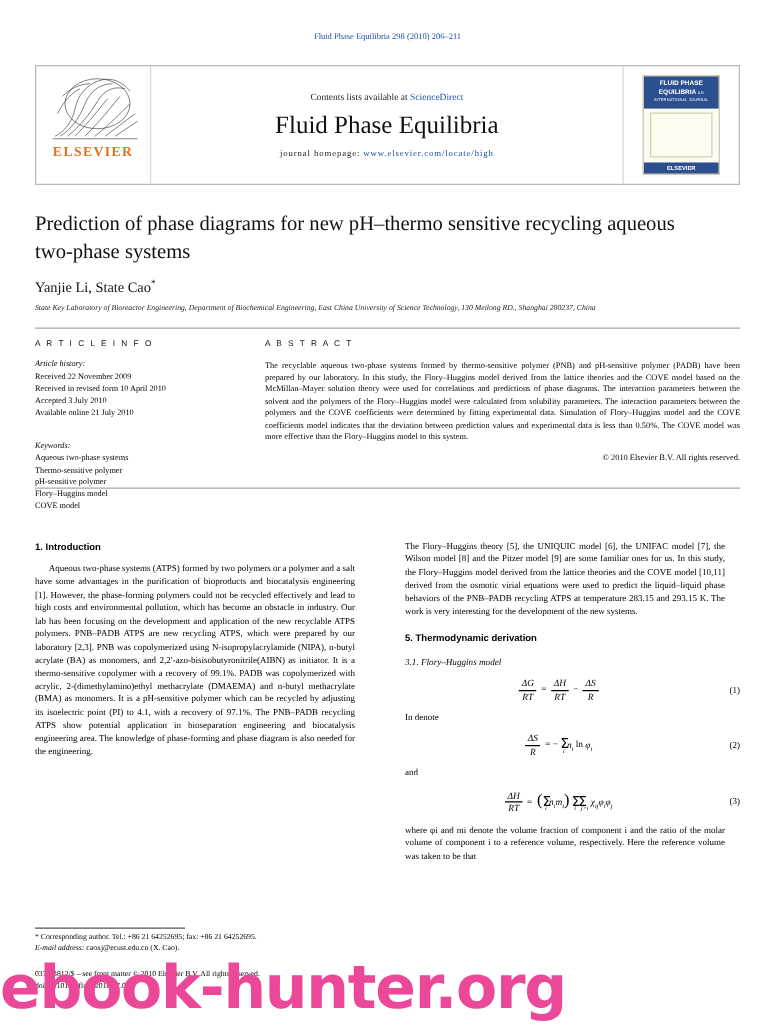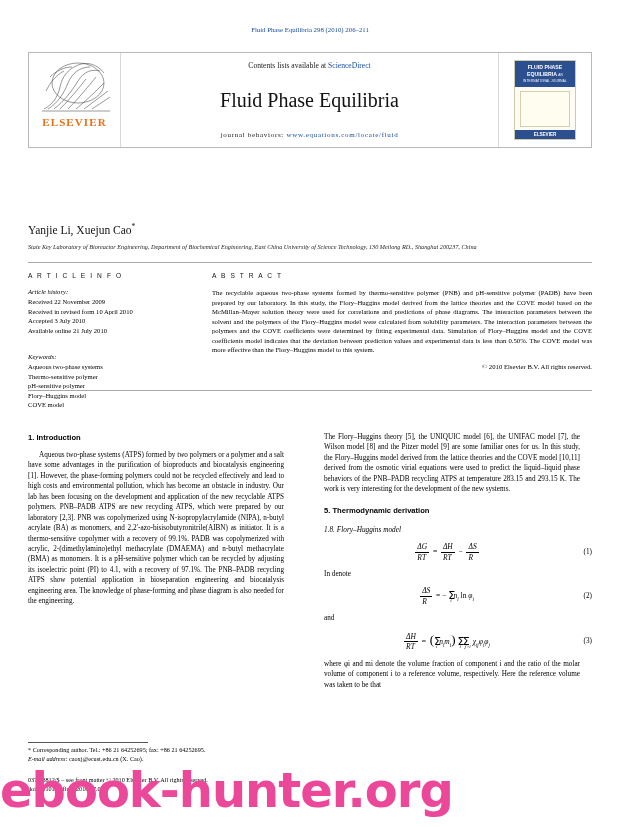--- a/index.html
+++ b/index.html
@@ -70,21 +70,21 @@
     color: #e8721c;
     font-weight: bold;
     margin-top: 3px;
   }
   .masthead-center {
     flex: 1;
     display: flex;
     flex-direction: column;
     align-items: center;
     justify-content: center;
-    gap: 19px;
+    gap: 7px;
   }
   .contents-line {
     font-size: 7.6px;
     color: #222;
   }
   .contents-line .sd {
     color: #1a4fa0;
   }
   .journal-title {
     font-size: 20px;
@@ -284,21 +284,21 @@
     font-family: "Liberation Serif", serif;
   }
   .eq-num {
     width: 22px;
     text-align: right;
     font-size: 7.2px;
   }
   .frac {
     display: inline-block;
     vertical-align: middle;
-    text-align: left;
+    text-align: center;
     font-style: italic;
   }
   .frac .num {
     display: block;
     border-bottom: 1px solid #000;
     padding: 0 2px;
     line-height: 1.25;
   }
   .frac .den {
     display: block;
@@ -390,40 +390,41 @@
       </div>
       <div class="elsevier-word">ELSEVIER</div>
     </div>
     <div class="masthead-center">
       <div class="contents-line">
         <span>Contents lists available at</span>
         <span class="sd">ScienceDirect</span>
       </div>
       <div class="journal-title">Fluid Phase Equilibria</div>
       <div class="homepage-line">
-        <span>journal behaviors:</span>
-        <span class="url">www.equations.com/locate/fluid</span>
+        <span>journal homepage:</span>
+        <span class="url">www.elsevier.com/locate/high</span>
       </div>
     </div>
     <div class="masthead-right">
       <div class="cover">
         <div class="cover-top">
           <span>FLUID PHASE EQUILIBRIA</span>
           <span class="cover-sub">AN INTERNATIONAL JOURNAL</span>
         </div>
         <div class="cover-mid">
           <div class="cover-mid-inner"></div>
         </div>
         <div class="cover-bot">ELSEVIER</div>
       </div>
     </div>
   </div>
 
+  <div class="title">Prediction of phase diagrams for new pH–thermo sensitive recycling aqueous two-phase systems</div>
   <div class="authors">
-    <span>Yanjie Li, Xuejun Cao</span><sup>*</sup>
+    <span>Yanjie Li, State Cao</span><sup>*</sup>
   </div>
   <div class="affiliation">State Key Laboratory of Bioreactor Engineering, Department of Biochemical Engineering, East China University of Science Technology, 130 Meilong RD., Shanghai 200237, China</div>
 
   <div class="rule rule-top"></div>
   <div class="rule rule-bottom"></div>
 
   <div class="colA">
     <div class="sec-head">A R T I C L E   I N F O</div>
     <div class="info-sub">Article history:</div>
     <div class="info-line">Received 22 November 2009</div>
@@ -448,21 +449,21 @@
 
   <div class="body-col body-left">
     <div class="h2">1.  Introduction</div>
     <p class="para">Aqueous two-phase systems (ATPS) formed by two polymers or a polymer and a salt have some advantages in the purification of bioproducts and biocatalysis engineering [1]. However, the phase-forming polymers could not be recycled effectively and lead to high costs and environmental pollution, which has become an obstacle in industry. Our lab has been focusing on the development and application of the new recyclable ATPS polymers. PNB–PADB ATPS are new recycling ATPS, which were prepared by our laboratory [2,3]. PNB was copolymerized using N-isopropylacrylamide (NIPA), n-butyl acrylate (BA) as monomers, and 2,2′-azo-bisisobutyronitrile(AIBN) as initiator. It is a thermo-sensitive copolymer with a recovery of 99.1%. PADB was copolymerized with acrylic, 2-(dimethylamino)ethyl methacrylate (DMAEMA) and n-butyl methacrylate (BMA) as monomers. It is a pH-sensitive polymer which can be recycled by adjusting its isoelectric point (PI) to 4.1, with a recovery of 97.1%. The PNB–PADB recycling ATPS show potential application in bioseparation engineering and biocatalysis engineering area. The knowledge of phase-forming and phase diagram is also needed for the engineering.</p>
   </div>
 
   <div class="body-col body-right">
     <p class="para plain">The Flory–Huggins theory [5], the UNIQUIC model [6], the UNIFAC model [7], the Wilson model [8] and the Pitzer model [9] are some familiar ones for us. In this study, the Flory–Huggins model derived from the lattice theories and the COVE model [10,11] derived from the osmotic virial equations were used to predict the liquid–liquid phase behaviors of the PNB–PADB recycling ATPS at temperature 283.15 and 293.15 K. The work is very interesting for the development of the new systems.</p>
 
     <div class="h2" style="margin-top:10px;">5.  Thermodynamic derivation</div>
-    <div class="h3">1.8.  Flory–Huggins model</div>
+    <div class="h3">3.1.  Flory–Huggins model</div>
 
 
     <div class="eq-row">
       <div class="eq-body">
         <span class="frac"><span class="num">ΔG</span><span class="den">RT</span></span>
         &nbsp;=&nbsp;
         <span class="frac"><span class="num">ΔH</span><span class="den">RT</span></span>
         &nbsp;−&nbsp;
         <span class="frac"><span class="num">ΔS</span><span class="den">R</span></span>
       </div>

